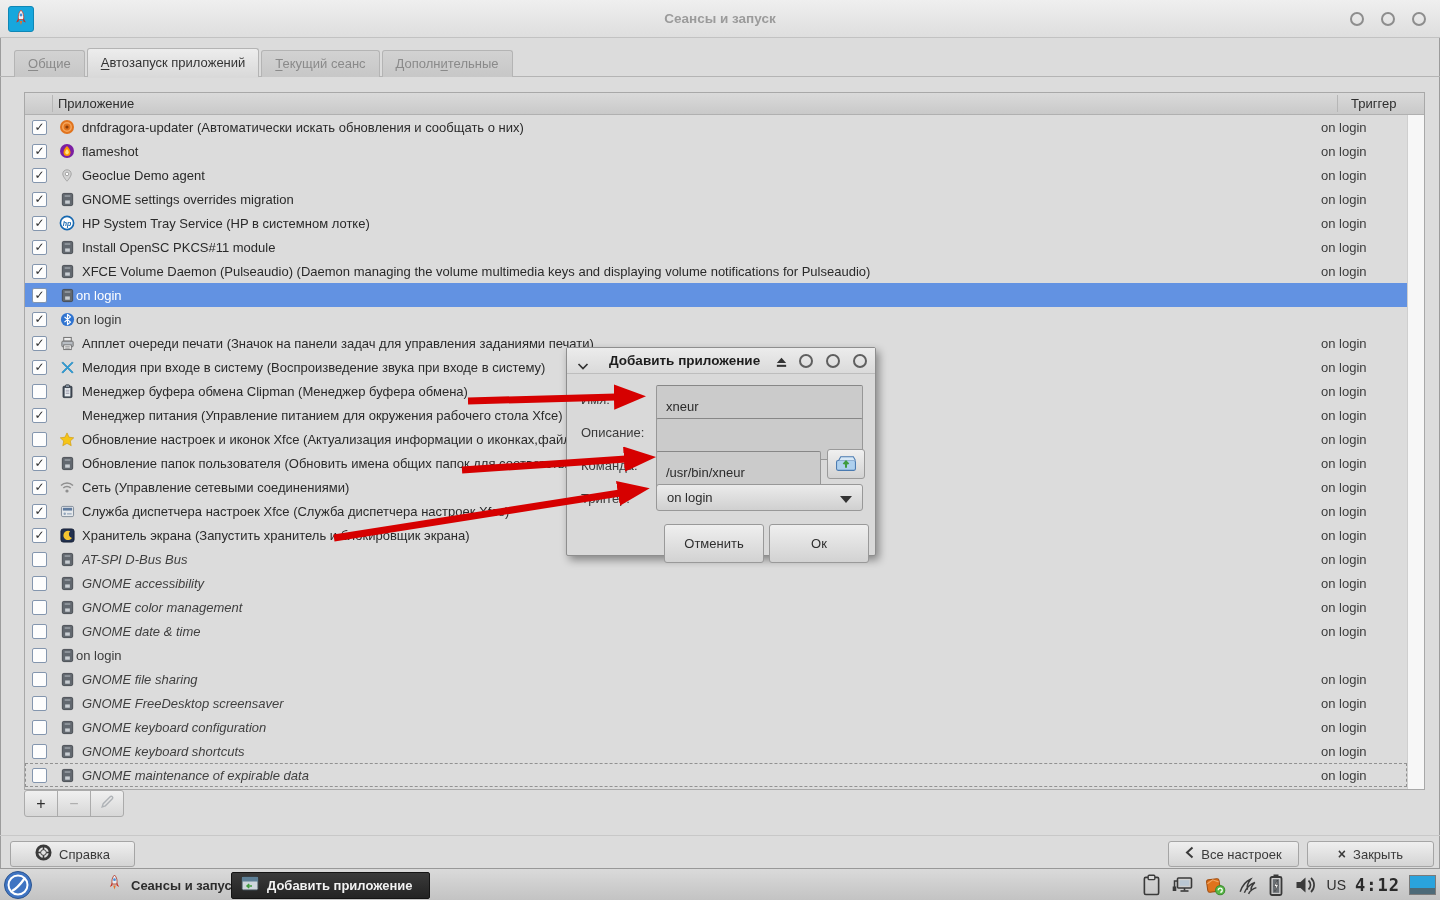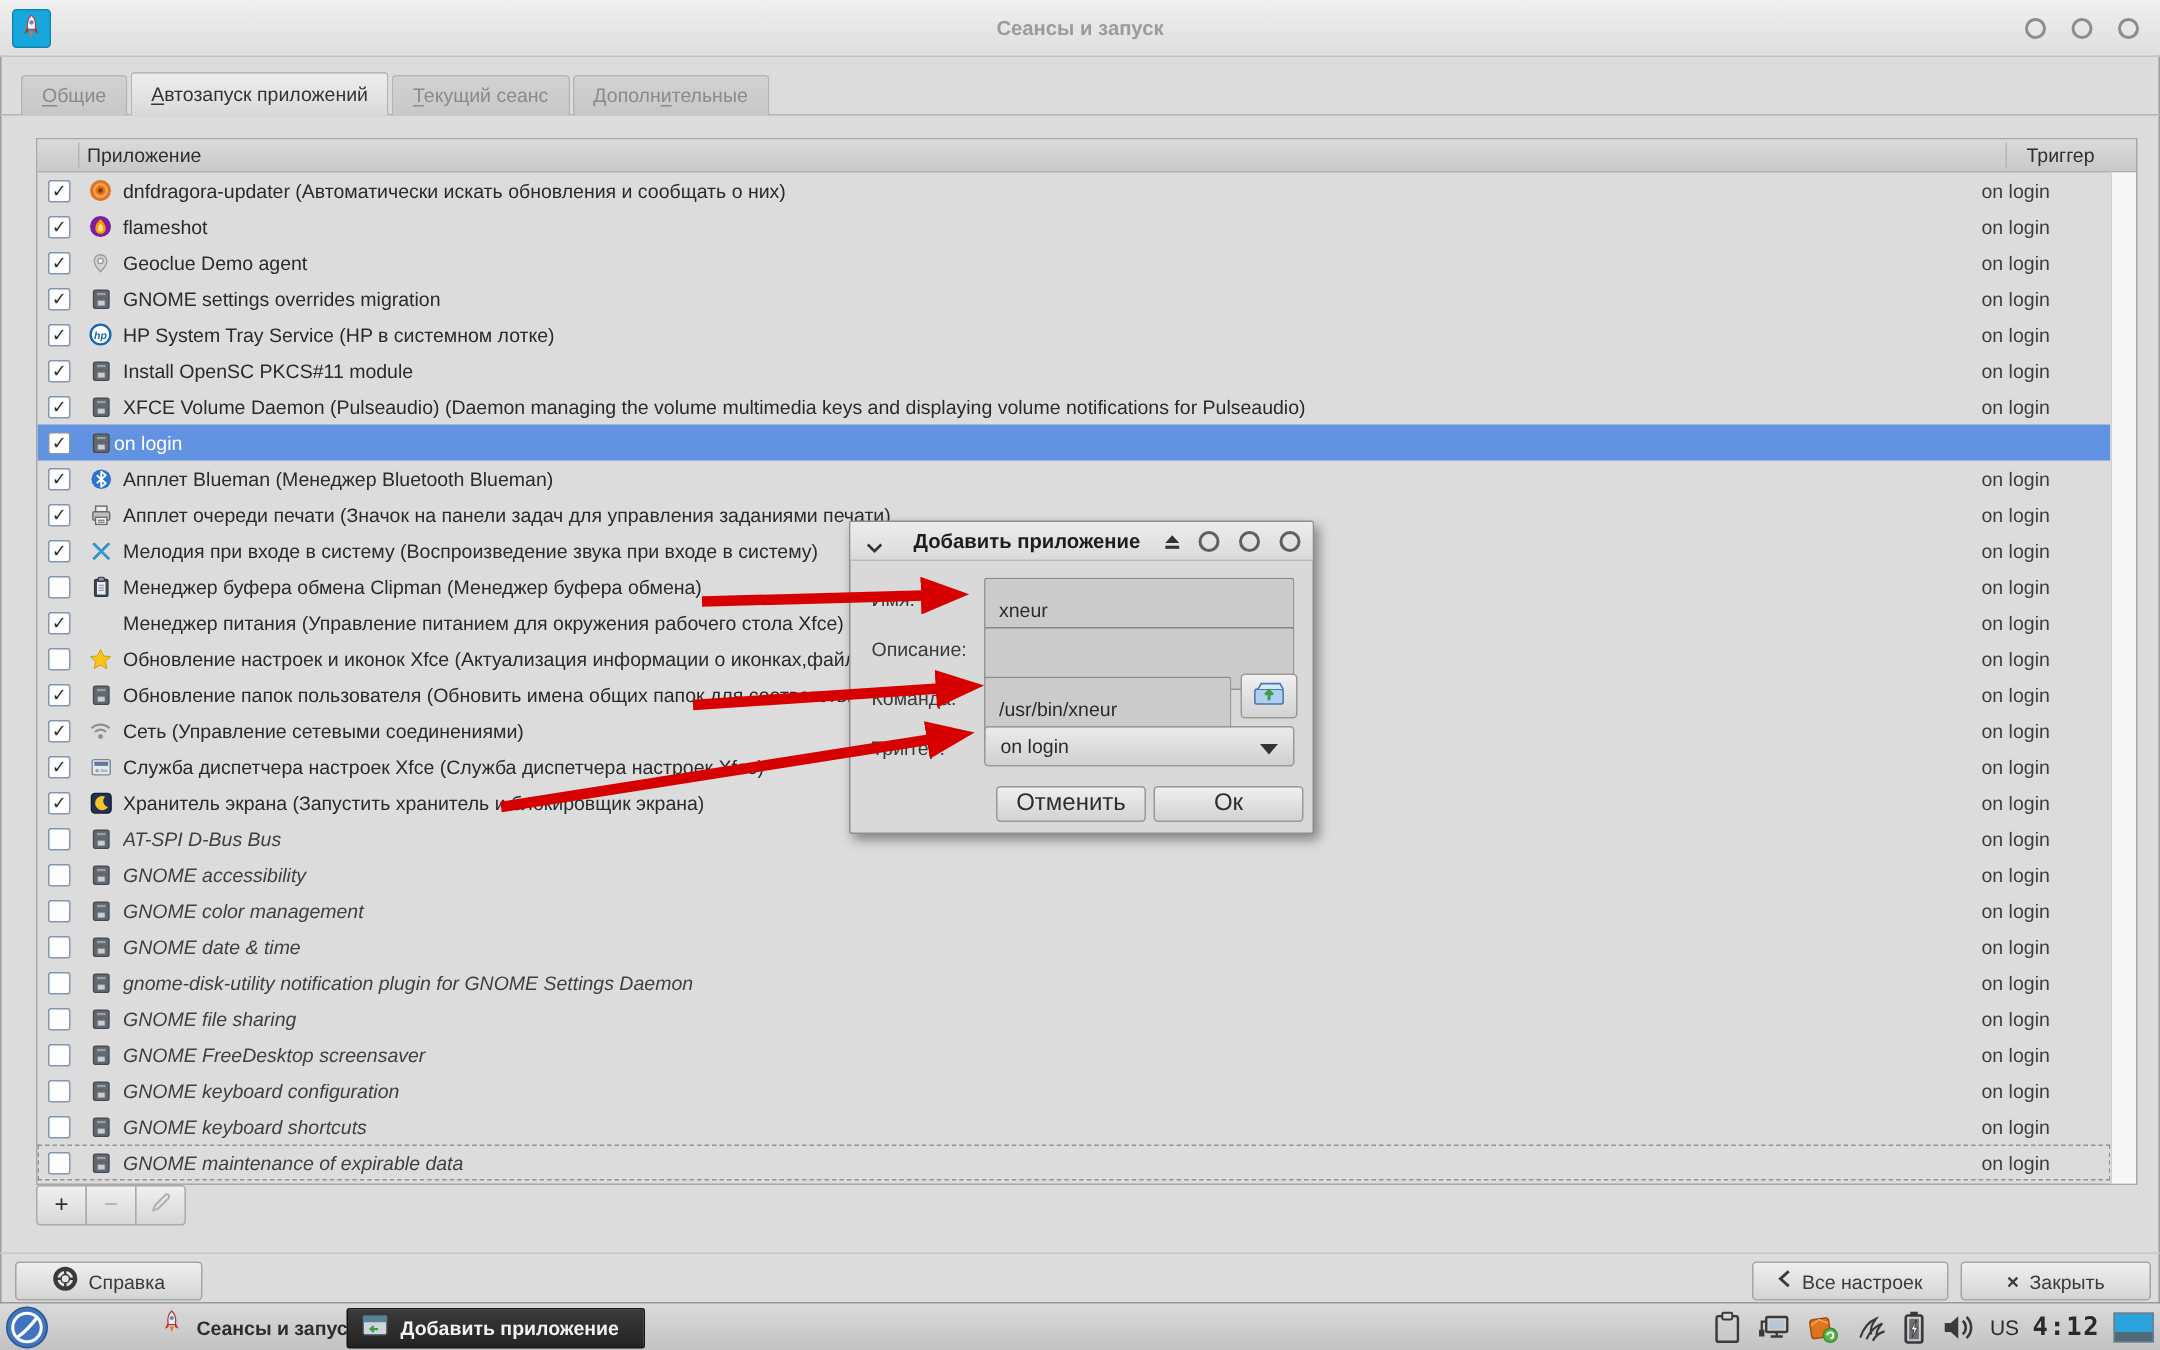--- a/index.html
+++ b/index.html
@@ -100,22 +100,22 @@
                font-family:"Liberation Sans",sans-serif; font-size:13px; color:#2b2b2b; padding:0 9px; }
   .cmd-input { width:165px; }
   .browse-btn { position:absolute; left:260px; top:101px; width:38px; height:30px;
                 background:linear-gradient(#f0f0f0,#d2d2d2); border:1px solid #9a9a9a; border-radius:3px;
                 display:flex; align-items:center; justify-content:center; }
   .combo { position:absolute; left:89px; top:136px; width:207px; height:27px;
            background:linear-gradient(#ebebeb,#d0d0d0); border:1px solid #989898; border-radius:3px;
            font-size:13px; color:#2b2b2b; display:flex; align-items:center; padding:0 10px; }
   .combo-caret { position:absolute; right:10px; top:11px; width:0; height:0;
                  border-left:6px solid transparent; border-right:6px solid transparent; border-top:7px solid #333; }
-  .dlg-btn { position:absolute; top:176px; height:24px; background:linear-gradient(#efefef,#d2d2d2);
-             border:1px solid #999; border-radius:3px; font-size:16px; color:#2e2e2e;
+  .dlg-btn { position:absolute; top:176px; height:39px; background:linear-gradient(#efefef,#d2d2d2);
+             border:1px solid #999; border-radius:3px; font-size:13px; color:#2e2e2e;
              display:flex; align-items:center; justify-content:center; }
   .dlg-cancel { left:97px;  width:100px; }
   .dlg-ok     { left:202px; width:100px; }
 
   .arrows { position:absolute; inset:0; z-index:50; pointer-events:none; }
 </style>
 </head>
 <body>
 
 <div class="window">
@@ -248,21 +248,20 @@
           <span class="trg">on login</span>
         </div>
         <div class="row">
           <span class="cb">✓</span>
           <span class="icn">
             <svg width="15" height="15" viewBox="0 0 16 16">
               <circle cx="8" cy="8" r="7" fill="#2f73d0"></circle>
               <path d="M4.8 5.2 L11.2 10.8 L8 13.4 L8 2.6 L11.2 5.2 L4.8 10.8" stroke="#fff" stroke-width="1.3" fill="none" stroke-linejoin="round"></path>
             </svg>
           </span>
-          <span class="nm">Апплет Blueman (Менеджер Bluetooth Blueman)</span>
           <span class="trg">on login</span>
         </div>
         <div class="row">
           <span class="cb">✓</span>
           <span class="icn">
             <svg width="15" height="15" viewBox="0 0 16 16">
               <rect x="4" y="1.5" width="8" height="4" fill="#ececec" stroke="#6a6a6a"></rect>
               <rect x="2" y="5.5" width="12" height="6" rx="1" fill="#b9bec4" stroke="#6a6a6a"></rect>
               <rect x="4" y="9.5" width="8" height="5" fill="#fff" stroke="#6a6a6a"></rect>
               <line x1="5.5" y1="11.5" x2="10.5" y2="11.5" stroke="#888"></line>
@@ -411,21 +410,20 @@
         </div>
         <div class="row ital">
           <span class="cb"></span>
           <span class="icn">
             <svg width="15" height="15" viewBox="0 0 16 16">
               <rect x="2.5" y="1.5" width="11" height="13" rx="1.5" fill="#62686f" stroke="#464b51"></rect>
               <rect x="5" y="3.5" width="6" height="1.6" fill="#9aa0a6"></rect>
               <rect x="5.5" y="9" width="5" height="3.5" fill="#c9ced3"></rect>
             </svg>
           </span>
-          <span class="nm">gnome-disk-utility notification plugin for GNOME Settings Daemon</span>
           <span class="trg">on login</span>
         </div>
         <div class="row ital">
           <span class="cb"></span>
           <span class="icn">
             <svg width="15" height="15" viewBox="0 0 16 16">
               <rect x="2.5" y="1.5" width="11" height="13" rx="1.5" fill="#62686f" stroke="#464b51"></rect>
               <rect x="5" y="3.5" width="6" height="1.6" fill="#9aa0a6"></rect>
               <rect x="5.5" y="9" width="5" height="3.5" fill="#c9ced3"></rect>
             </svg>

